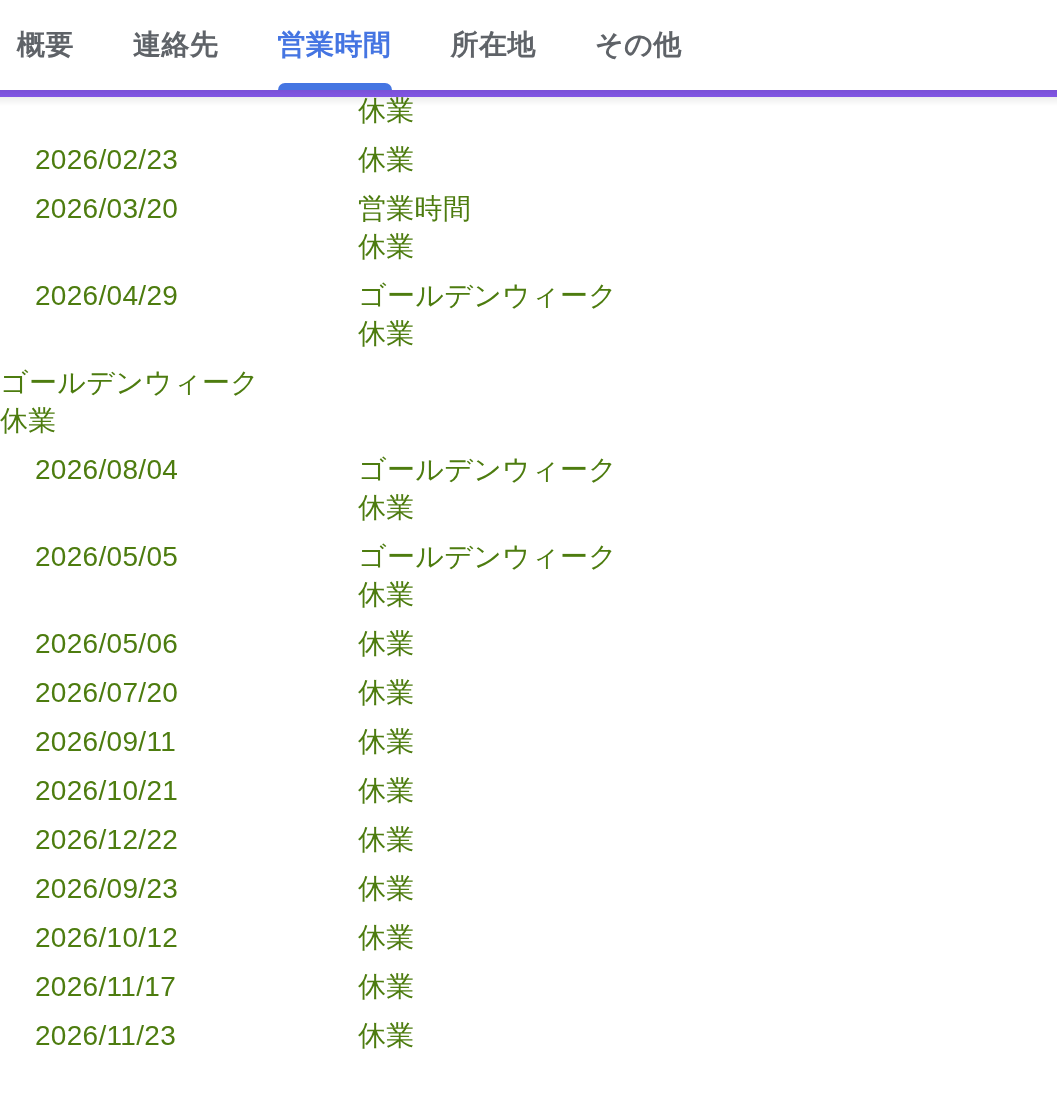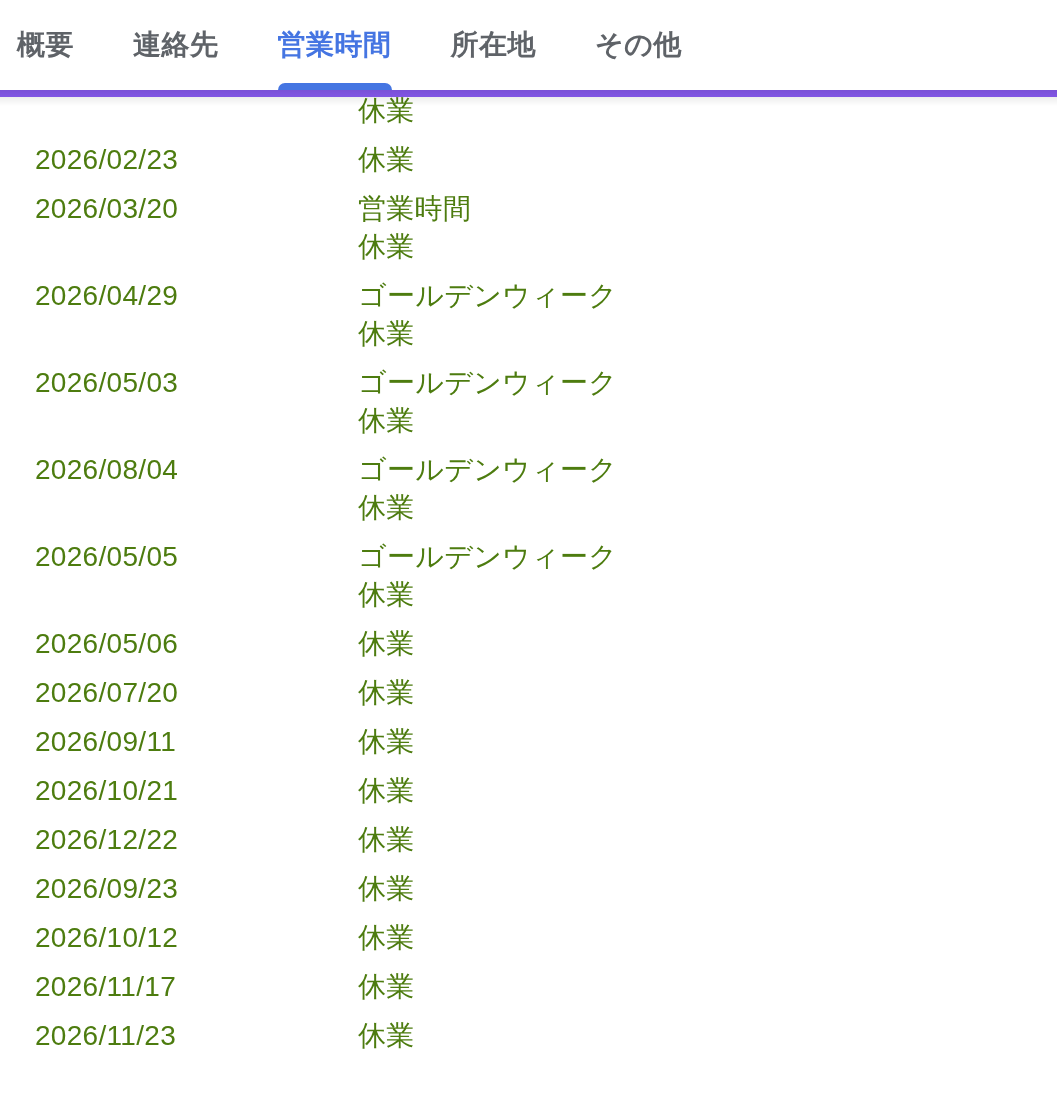--- a/index.html
+++ b/index.html
@@ -129,21 +129,20 @@
     </div>
   </div>
         <div class="row">
     <div class="date-cell">2026/04/29</div>
     <div class="desc-cell">
       <span class="holiday-name">ゴールデンウィーク</span>
       <span class="status-label">休業</span>
     </div>
   </div>
         <div class="row">
-    <div class="date-cell">2026/05/03</div>
     <div class="desc-cell">
       <span class="holiday-name">ゴールデンウィーク</span>
       <span class="status-label">休業</span>
     </div>
   </div>
         <div class="row">
     <div class="date-cell">2026/08/04</div>
     <div class="desc-cell">
       <span class="holiday-name">ゴールデンウィーク</span>
       <span class="status-label">休業</span>

